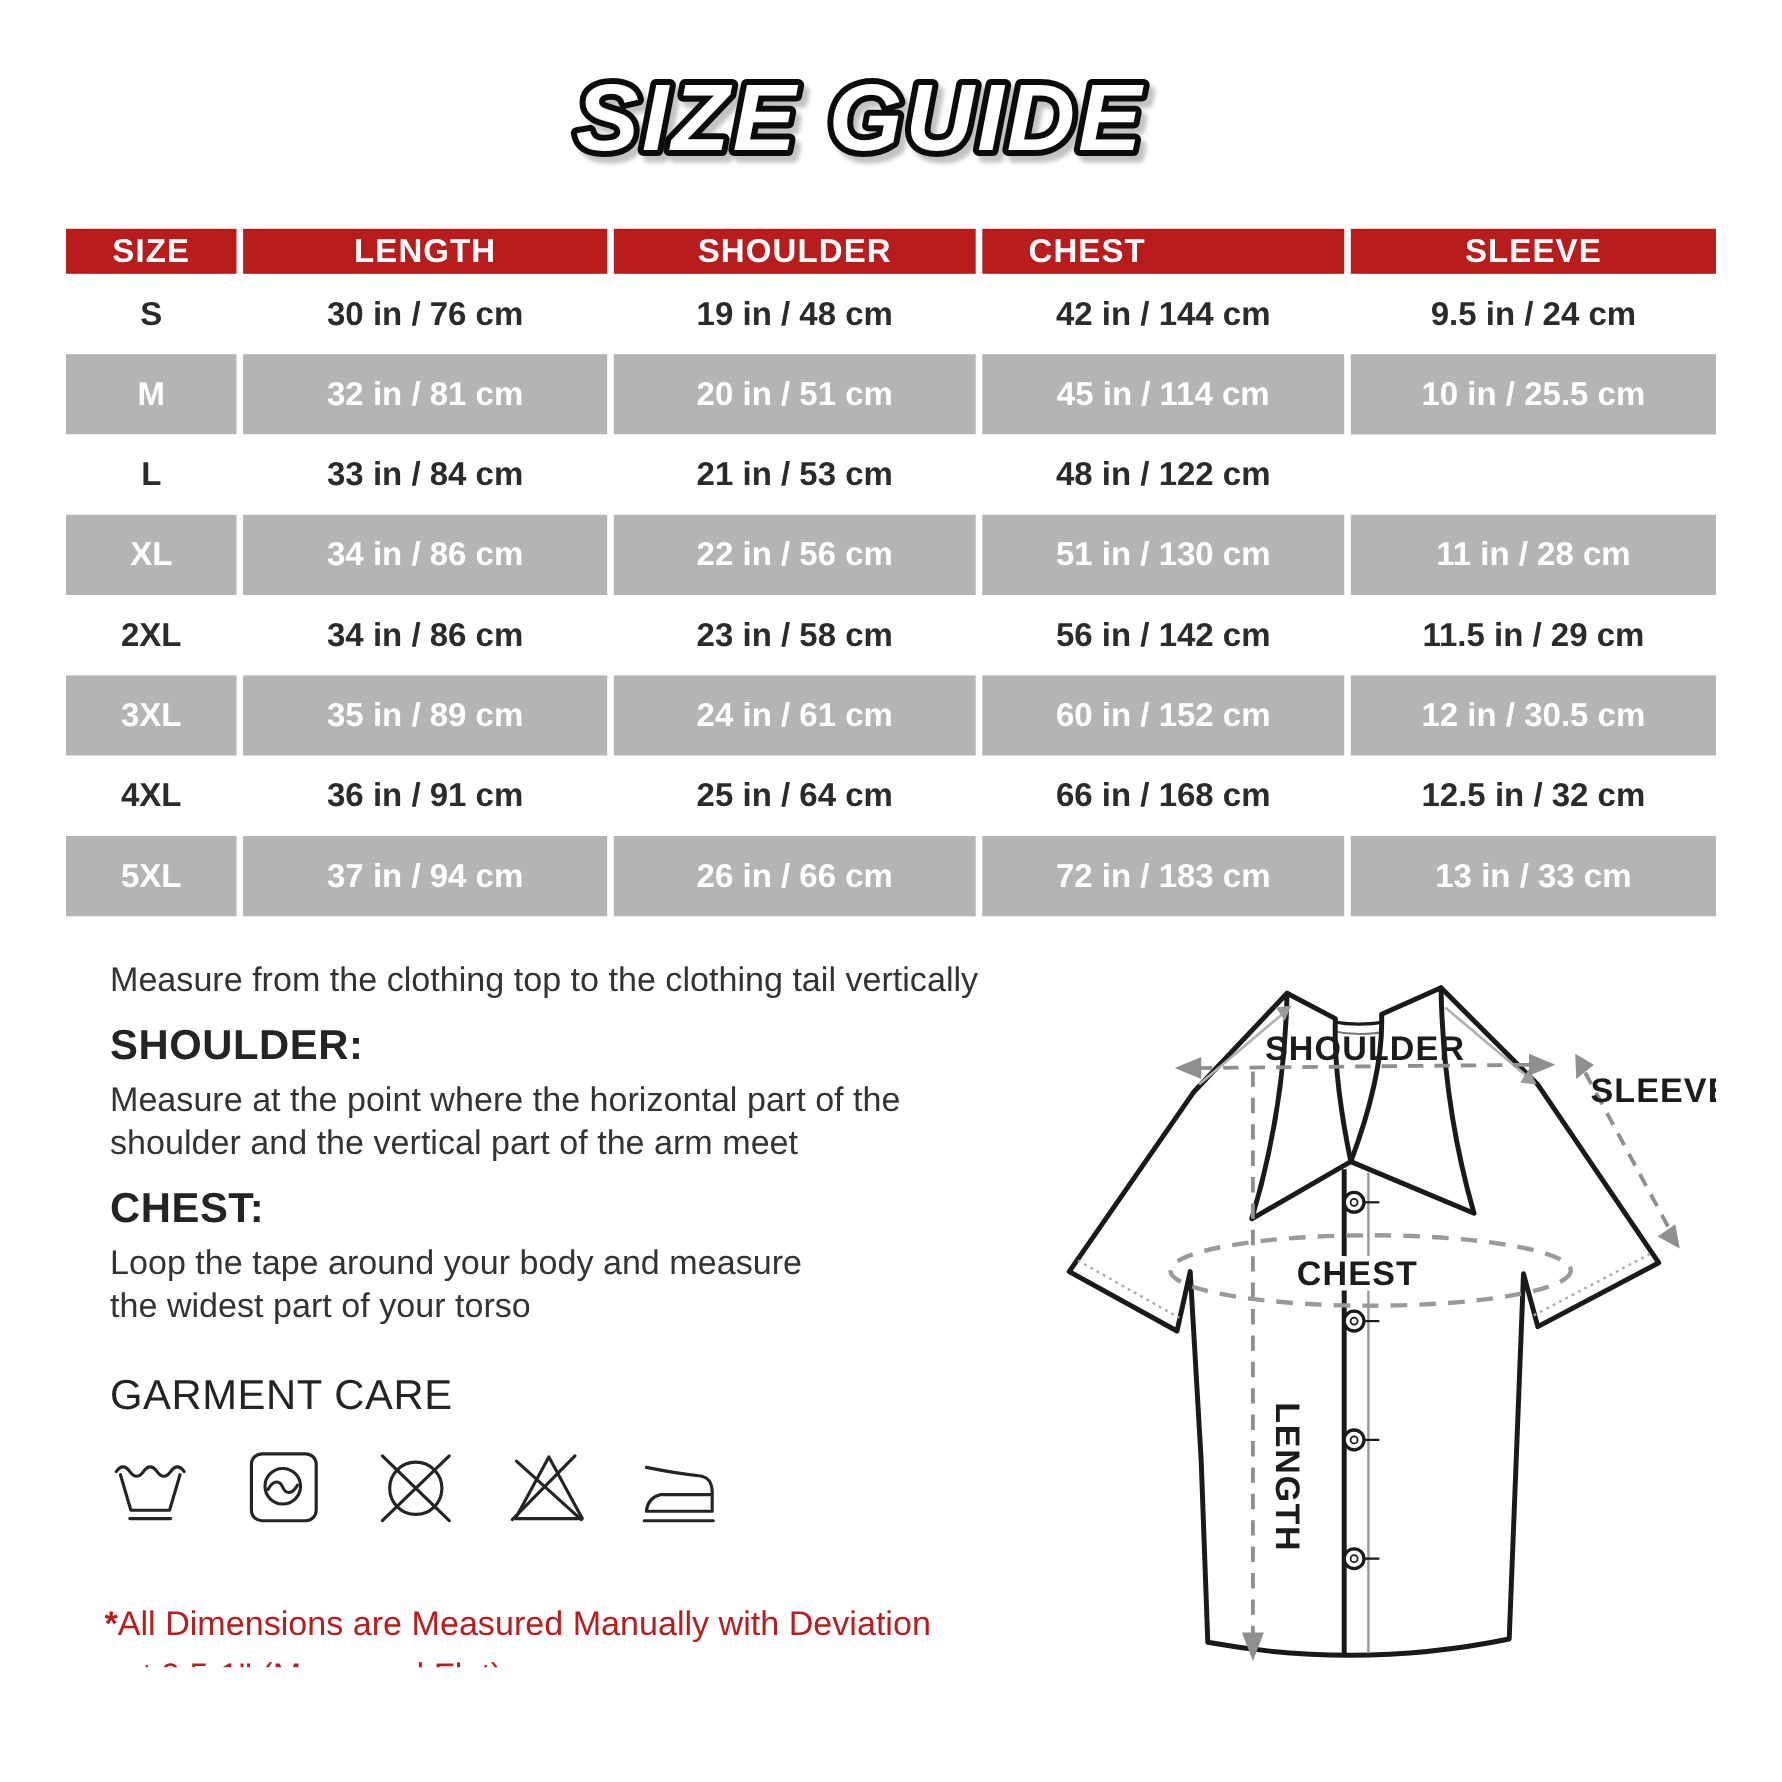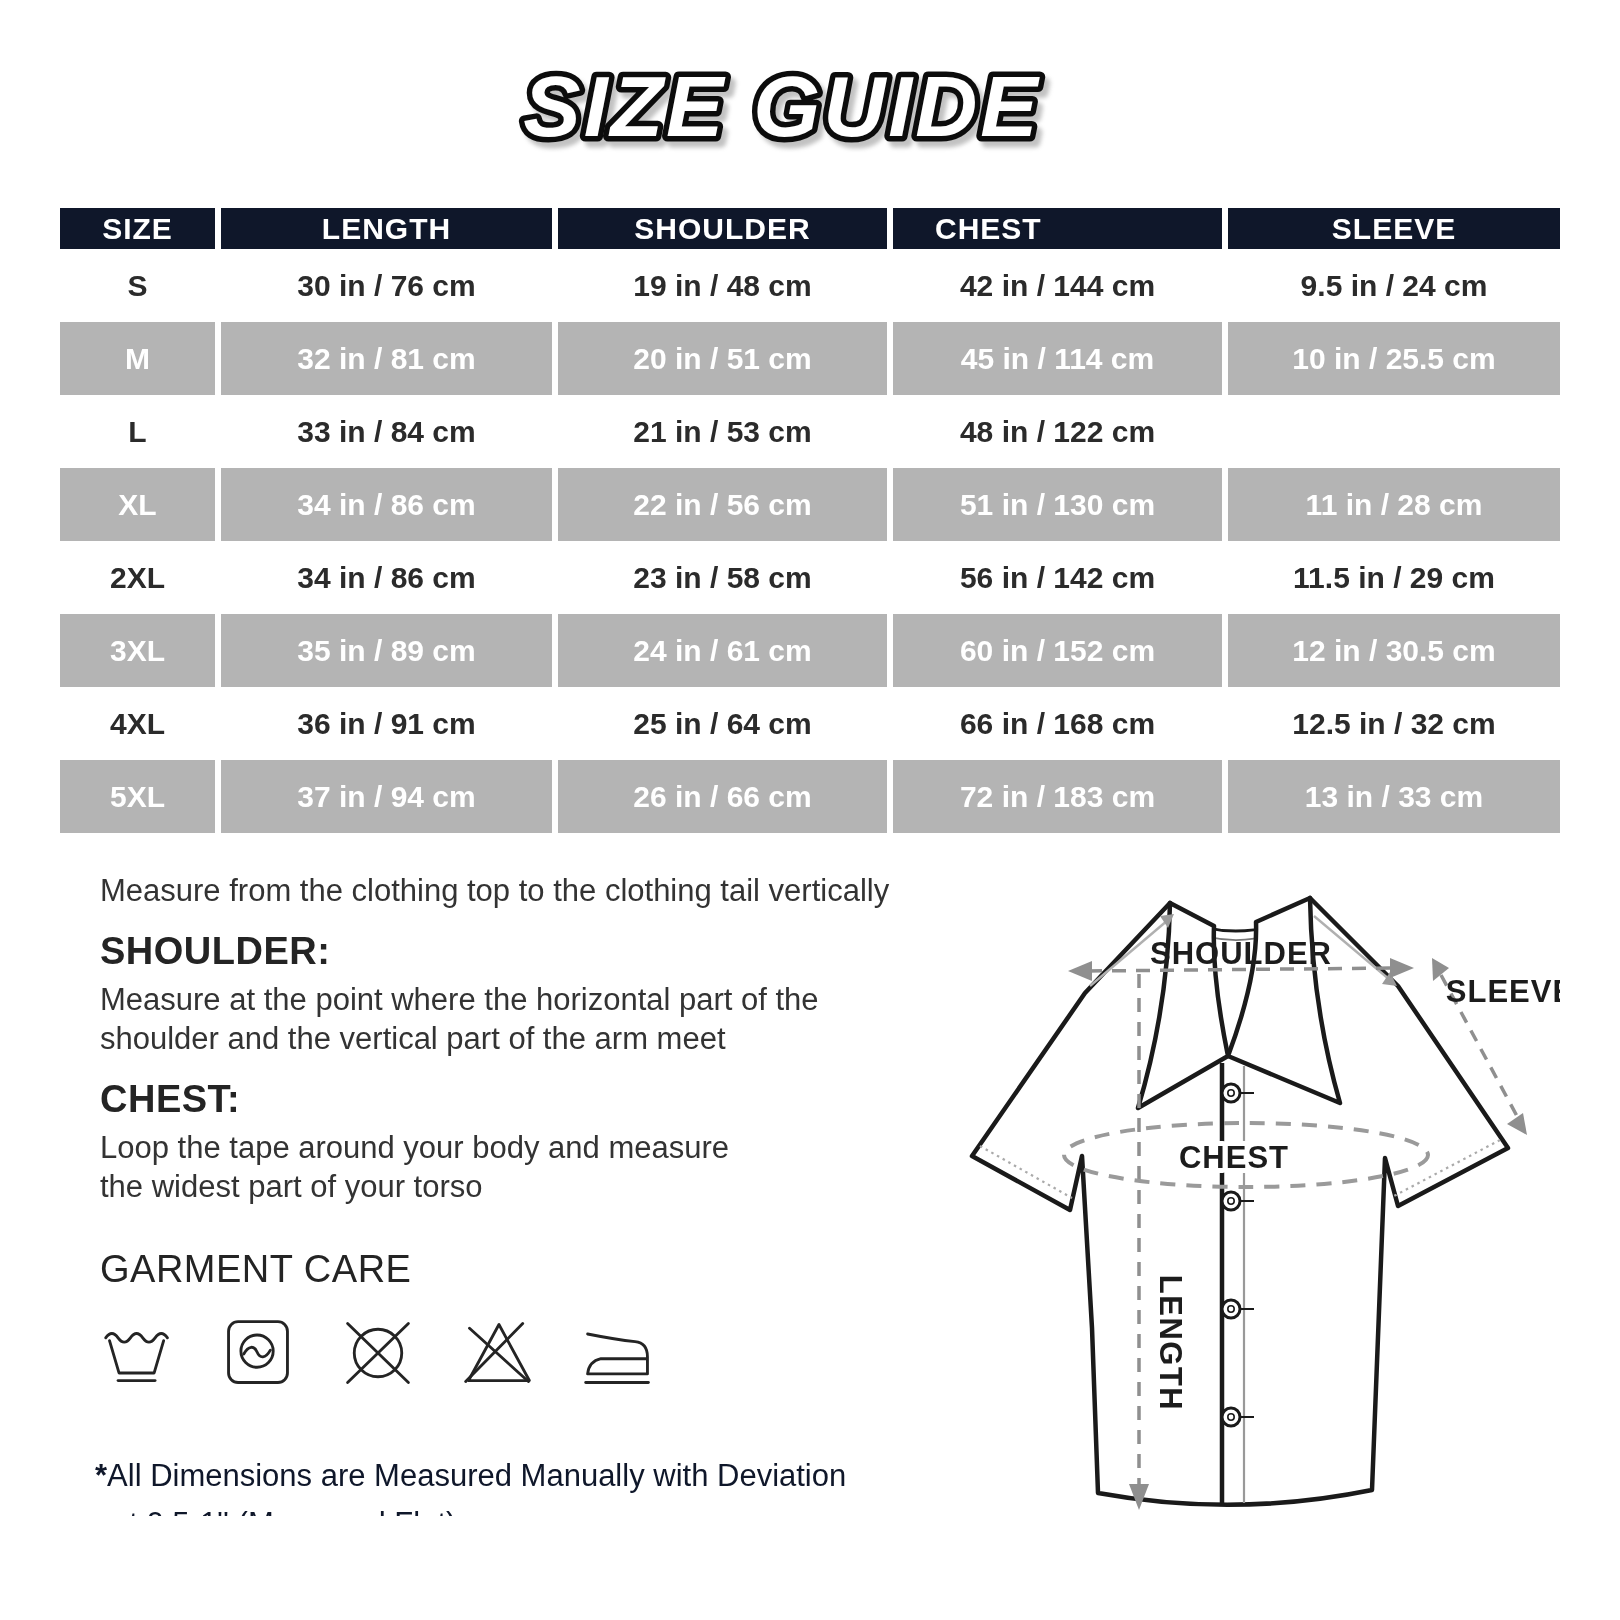--- a/index.html
+++ b/index.html
@@ -8,38 +8,38 @@
 
   
   .title-wrap{position:absolute;left:0;top:28px;width:1620px;height:150px;}
   .title-wrap svg{filter:drop-shadow(5px 6px 2px rgba(80,80,80,0.35));}
 
   
   .size-table{position:absolute;left:60px;top:176px;width:1500px;}
   .tr{display:grid;grid-template-columns:155px 331px 329px 329px 332px;column-gap:6px;height:73px;}
   .th,.td{display:flex;align-items:center;justify-content:center;
           font-weight:bold;font-size:30px;}
-  .th{background:#0f172a;color:#ffffff;letter-spacing:1px;margin-top:32px;}
+  .th{background:#b91c1c;color:#ffffff;letter-spacing:1px;margin-top:32px;}
   .th.chest-h{justify-content:flex-start;padding-left:42px;box-sizing:border-box;}
   .tr.plain .td{background:#ffffff;color:#2b2b2b;}
   .tr.alt .td{background:#b4b4b4;color:#ffffff;}
 
   
   .info{position:absolute;left:100px;top:872px;width:880px;}
   .sec-title{font-size:38px;font-weight:bold;color:#242424;margin:0 0 8px 0;letter-spacing:.5px;}
   .sec-body{font-size:31px;color:#333333;margin:0 0 20px 0;line-height:1.24;white-space:pre-line;}
   .sec-body.last{margin-bottom:42px;}
   .care-title{font-size:38px;font-weight:normal;color:#242424;margin:0 0 22px 0;letter-spacing:.5px;}
   .care-icons{display:flex;gap:44px;align-items:flex-end;}
   .care-icon{width:76px;height:80px;}
   .care-icon svg{width:100%;height:100%;}
 
   
   .footnote{position:absolute;left:95px;top:1452px;width:940px;
-            font-size:31px;color:#0f172a;line-height:1.55;}
+            font-size:31px;color:#b91c1c;line-height:1.55;}
   .footnote .marker{font-weight:bold;}
   .footnote .line2{padding-left:17px;}
 
   
   .diagram{position:absolute;left:920px;top:858px;width:640px;height:660px;}
   .diagram svg{width:100%;height:100%;}
   .dim-label{font-family:"Liberation Sans", sans-serif;font-weight:bold;fill:#1c1c1c;}
 </style>
 </head>
 <body>

